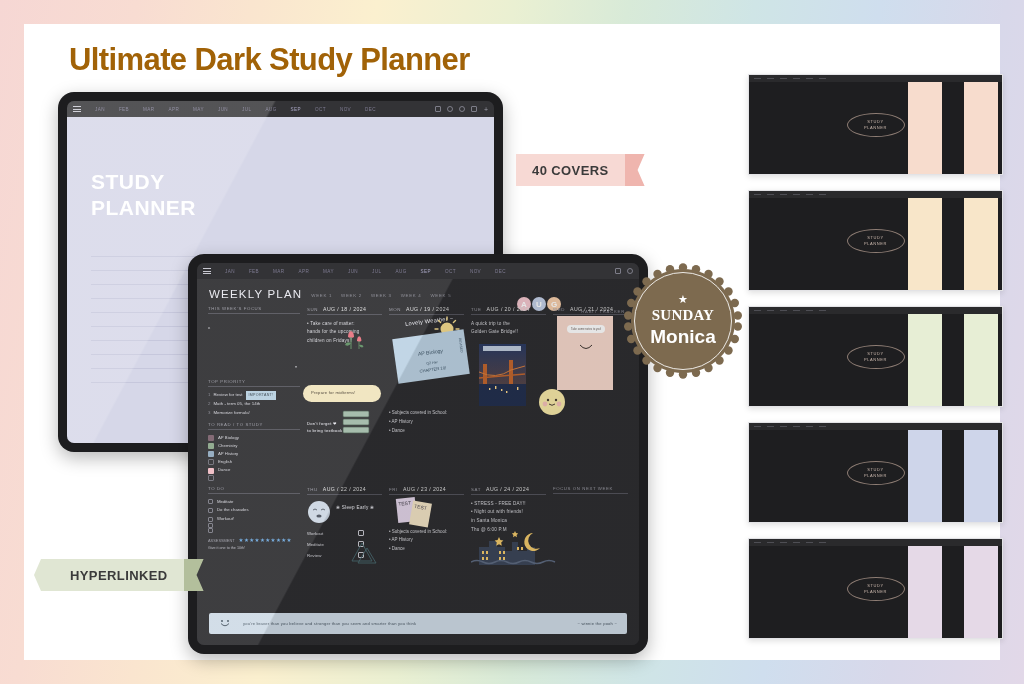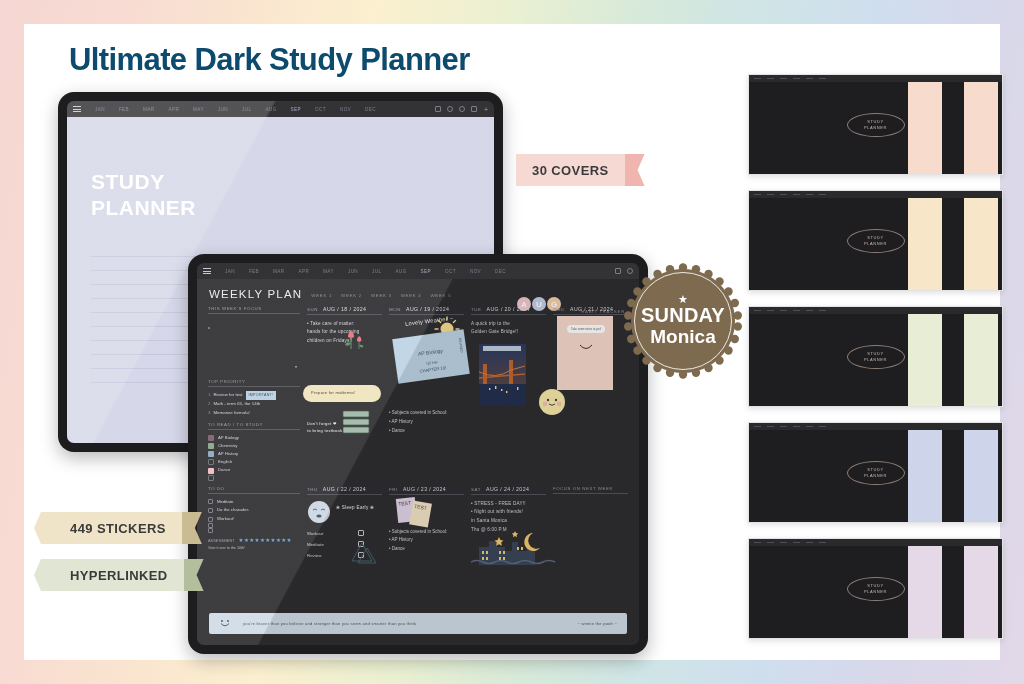--- a/index.html
+++ b/index.html
@@ -14,21 +14,21 @@
   }
   .inner-canvas {
     position:absolute; left:24px; top:24px; right:24px; bottom:24px;
     background:#fff;
   }
 
   
   .title {
     position:absolute; left:45px; top:18px;
     font-size:31px; font-weight:bold; letter-spacing:-0.6px;
-    color:#0c4a6e; white-space:nowrap;
+    color:#a16207; white-space:nowrap;
   }
 
   
   .tablet { position:absolute; border-radius:16px; background:#1d1d1f;
             box-shadow:0 6px 18px rgba(0,0,0,.28); }
   .tablet .bezel { position:absolute; inset:9px; border-radius:7px; overflow:hidden; background:#2b2b2e; }
 
   #tablet-one { left:34px; top:68px; width:445px; height:360px; }
   #tablet-two { left:164px; top:230px; width:460px; height:400px; z-index:6; }
 
@@ -126,21 +126,21 @@
   .ribbon .tail { width:20px; height:100%; }
   .tail-r { clip-path: polygon(0 0, 100% 0, 65% 50%, 100% 100%, 0 100%); }
   .tail-l { clip-path: polygon(35% 0, 100% 0, 100% 100%, 35% 100%, 0 50%); }
 
   
   .badge { position:absolute; left:600px; top:238px; width:118px; height:118px; z-index:10; }
   .badge .ring { position:absolute; inset:10px; border-radius:50%; border:1.6px solid rgba(255,255,255,.85); }
   .badge .txt { position:absolute; inset:0; display:flex; flex-direction:column;
      align-items:center; justify-content:center; color:#fff; }
   .badge .star { font-size:11px; line-height:9px; }
-  .badge .b1 { font-size:20px; font-weight:bold; letter-spacing:.2px; line-height:22px; }
+  .badge .b1 { font-size:15px; font-weight:bold; letter-spacing:.2px; line-height:22px;font-family:Liberation Serif, serif; }
   .badge .b2 { font-size:19px; font-weight:bold; line-height:21px; }
 
   
   .covers { position:absolute; left:724px; top:50px; width:255px; }
   .cover { position:relative; width:255px; height:101px; background:#1e1e20;
            border:1px solid #e3e3e6; margin-bottom:15px; overflow:hidden;
            box-shadow:0 2px 6px rgba(0,0,0,.13); }
   .cover .ctb { position:absolute; left:0; right:0; top:0; height:7px; background:#2a2a2c;
      display:flex; align-items:center; gap:6px; padding:0 5px; }
   .cover .ctb i { display:block; width:7px; height:1.4px; background:#4e4e54; }
@@ -202,21 +202,21 @@
             <i></i>
             <i></i>
             <i></i>
         </div>
       </div>
       <div class="gloss"></div>
     </div>
   </div>
 
   <div class="ribbon" style="left:492px; top:130px;">
-    <div class="body" style="background:#f7d9d4">30 COVERS</div>
+    <div class="body" style="background:#f7d9d4">40 COVERS</div>
     <div class="tail tail-r" style="background:#efb5ae"></div>
   </div>
 
   <div class="tablet" id="tablet-two">
     <div class="bezel">
 
       <div class="toolbar">
         <span class="hamb">
             <i></i>
             <i></i>
@@ -575,25 +575,20 @@
           </svg>
           <span>you're braver than you believe and stronger than you seem and smarter than you think</span>
           <span style="margin-left:auto">~ winnie the pooh ~</span>
         </div>
 
         <div class="gloss2"></div>
       </div>
     </div>
   </div>
 
-  <div class="ribbon" style="left:10px; top:488px; z-index:8;">
-    <div class="tail tail-l" style="background:#f0e4c8"></div>
-    <div class="body" style="background:#f0e4c8">449 STICKERS</div>
-    <div class="tail tail-r" style="background:#cbbb93"></div>
-  </div>
   <div class="ribbon" style="left:10px; top:535px; z-index:8;">
     <div class="tail tail-l" style="background:#e0e6d3"></div>
     <div class="body" style="background:#e0e6d3">HYPERLINKED</div>
     <div class="tail tail-r" style="background:#b3bf9c"></div>
   </div>
 
   <div class="badge">
     <svg width="118" height="118" viewBox="0 0 118 118" style="position:absolute; inset:0;">
       <g fill="#7d6a4f">
         <circle cx="59" cy="59" r="52"></circle>

